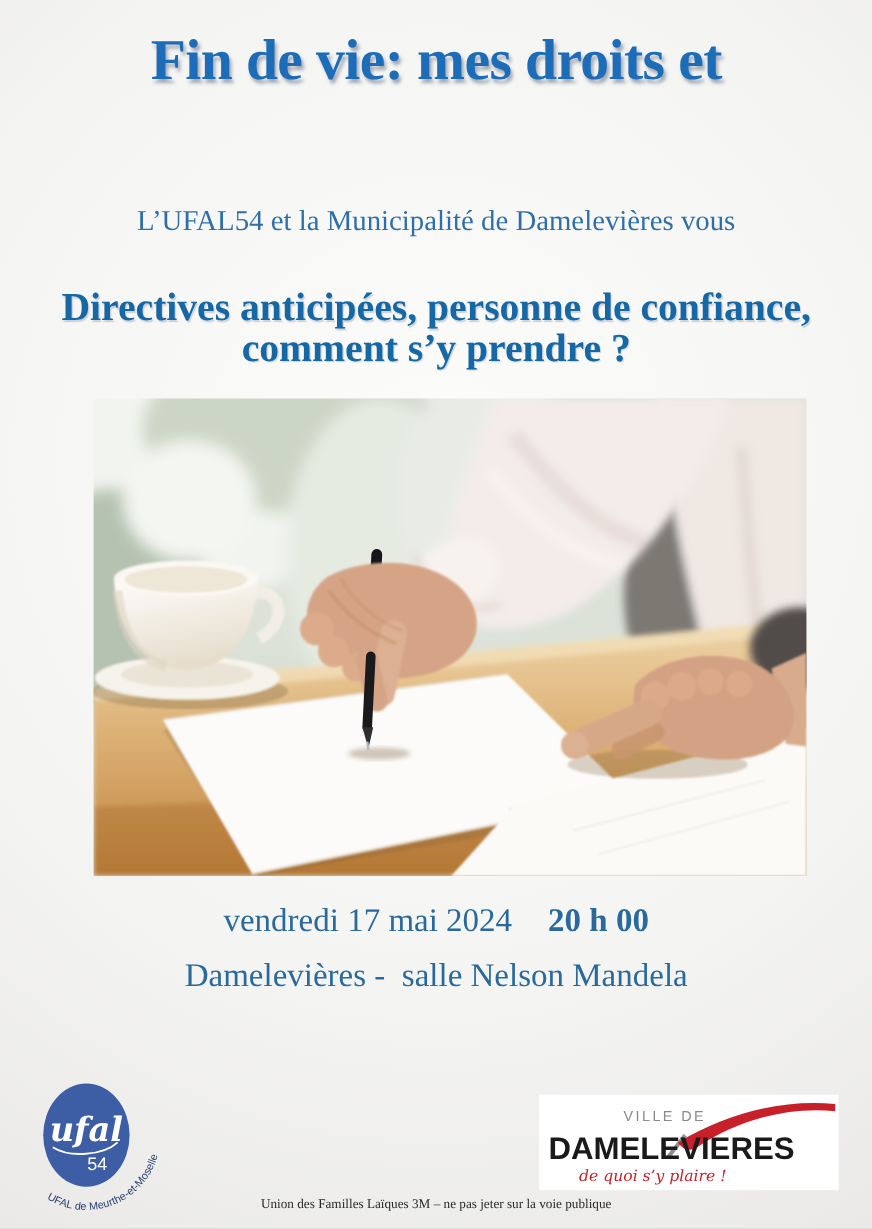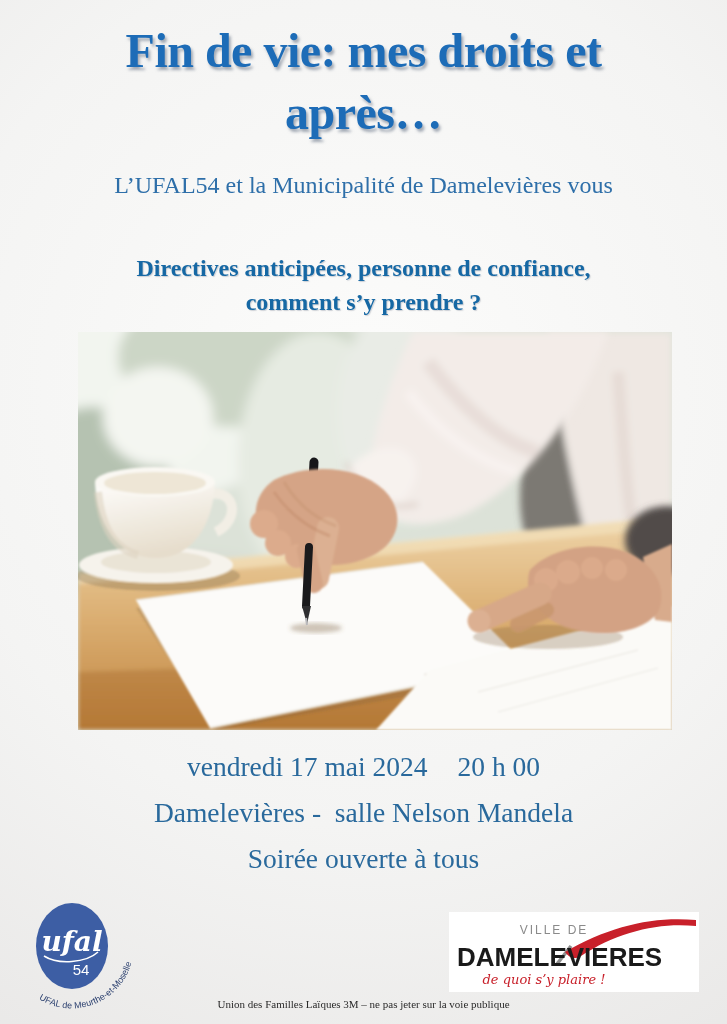--- a/index.html
+++ b/index.html
@@ -8,43 +8,42 @@
     font-family:"Liberation Serif", serif;
     background:
       radial-gradient(ellipse 130% 95% at 50% 38%, #fcfcfb 0%, #f4f4f3 45%, #e9e8e7 78%, #dcdbda 100%);
     overflow:hidden;
   }
   .center { width:100%; text-align:center; position:absolute; left:0; }
 
   .title-block { top:20px; color:#1d6cb7; font-weight:bold; font-size:48px; line-height:62px;
     letter-spacing:-0.5px; text-shadow:2px 3px 3px rgba(95,108,128,0.55); }
   .intro-block { top:170px; color:#2e6fa9; font-size:24px; line-height:31px; }
-  .question-block { top:251px; color:#1668a4; font-weight:bold; font-size:24px; line-height:34px;
+  .question-block { top:240px; color:#1668a4; font-weight:bold; font-size:33px; line-height:34px;
     text-shadow:1px 1px 1px rgba(120,130,145,0.35); }
 
   .photo-frame { position:absolute; left:78px; top:332px; width:594px; height:398px; }
   .photo-frame svg { display:block; width:100%; height:100%; }
 
   .event-block { top:744px; color:#29699c; font-size:27.5px; line-height:46px; }
-  .event-time { margin-left:30px; }
+  .event-time { margin-left:30px;font-weight:bold; }
   .pre { white-space:pre-wrap; }
 
   .ufal-logo { position:absolute; left:26px; top:894px; width:140px; height:126px; }
   .ville-logo { position:absolute; left:449px; top:912px; width:250px; height:80px; }
 
   .footer-line { top:998px; color:#2a2a2a; font-size:11px; }
 </style>
 </head>
 <body>
 
 <div class="poster">
 
   <div class="center title-block">
     <div>Fin de vie: mes droits et</div>
-    <div>après…</div>
   </div>
 
   <div class="center intro-block">
     <div>L’UFAL54 et la Municipalité de Damelevières vous</div>
   </div>
 
   <div class="center question-block">
     <div>Directives anticipées, personne de confiance,</div>
     <div>comment s’y prendre ?</div>
   </div>
@@ -169,21 +168,20 @@
         <circle cx="401" cy="289" r="11.5" fill="#dcb092"></circle>
       </g>
     </svg>
   </div>
 
   <div class="center event-block">
     <div>
       <span>vendredi 17 mai 2024</span><span class="event-time">20 h 00</span>
     </div>
     <div class="pre">Damelevières -  salle Nelson Mandela</div>
-    <div>Soirée ouverte à tous</div>
   </div>
 
   <svg class="ufal-logo" viewBox="0 0 140 126" role="img">
     <defs>
       <path id="ufalArc" d="M 13,105 A 62,62 0 0 0 106,67" fill="none"></path>
     </defs>
     <ellipse cx="46" cy="52" rx="36" ry="43" fill="#3d5ea4"></ellipse>
     <text x="46" y="57" text-anchor="middle" font-family="DejaVu Serif, serif" font-style="italic" font-weight="bold" font-size="28" fill="#ffffff">ufal</text>
     <path d="M 18,62 C 32,71 60,69 72,58" stroke="#ffffff" stroke-width="1.6" fill="none"></path>
     <text x="55" y="81" text-anchor="middle" font-family="Liberation Sans, sans-serif" font-size="15" fill="#ffffff">54</text>

